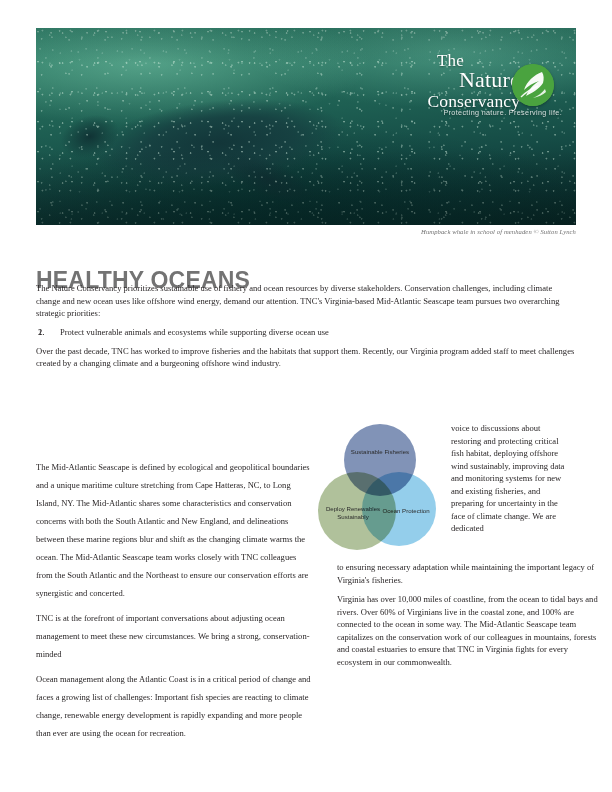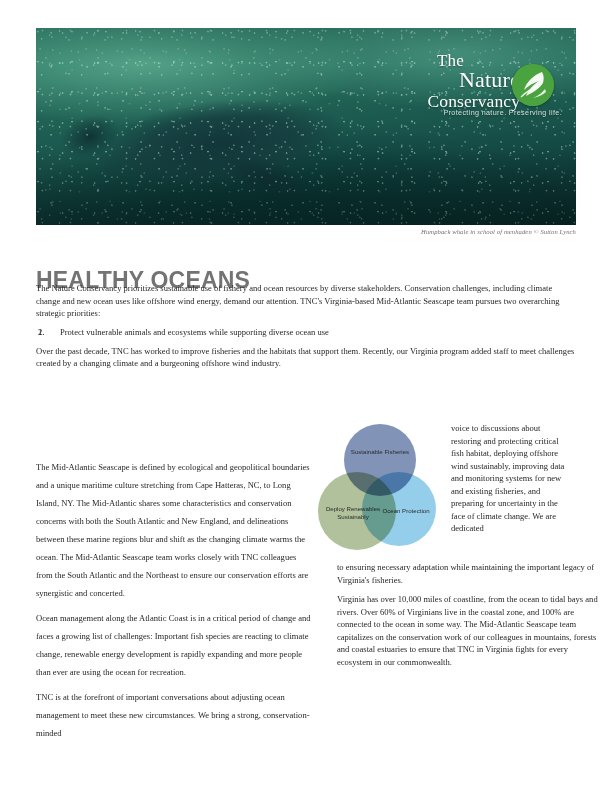--- a/index.html
+++ b/index.html
@@ -380,22 +380,22 @@
     <div class="venn-circle venn-renewables">
       <span class="venn-label">Deploy Renewables Sustainably</span>
     </div>
     <div class="venn-circle venn-ocean">
       <span class="venn-label">Ocean Protection</span>
     </div>
   </div>
 
   <div class="col-left">
     <p>The Mid-Atlantic Seascape is defined by ecological and geopolitical boundaries and a unique maritime culture stretching from Cape Hatteras, NC, to Long Island, NY. The Mid-Atlantic shares some characteristics and conservation concerns with both the South Atlantic and New England, and delineations between these marine regions blur and shift as the changing climate warms the ocean. The Mid-Atlantic Seascape team works closely with TNC colleagues from the South Atlantic and the Northeast to ensure our conservation efforts are synergistic and concerted.</p>
+    <p>TNC is at the forefront of important conversations about adjusting ocean management to meet these new circumstances. We bring a strong, conservation-minded</p>
     <p>Ocean management along the Atlantic Coast is in a critical period of change and faces a growing list of challenges: Important fish species are reacting to climate change, renewable energy development is rapidly expanding and more people than ever are using the ocean for recreation.</p>
-    <p>TNC is at the forefront of important conversations about adjusting ocean management to meet these new circumstances. We bring a strong, conservation-minded</p>
   </div>
 
   <div class="col-right-top">
     <p>voice to discussions about restoring and protecting critical fish habitat, deploying offshore wind sustainably, improving data and monitoring systems for new and existing fisheries, and preparing for uncertainty in the face of climate change. We are dedicated</p>
   </div>
 
   <div class="col-right-bottom">
     <p>to ensuring necessary adaptation while maintaining the important legacy of Virginia's fisheries.</p>
     <p>Virginia has over 10,000 miles of coastline, from the ocean to tidal bays and rivers. Over 60% of Virginians live in the coastal zone, and 100% are connected to the ocean in some way. The Mid-Atlantic Seascape team capitalizes on the conservation work of our colleagues in mountains, forests and coastal estuaries to ensure that TNC in Virginia fights for every ecosystem in our commonwealth.</p>
   </div>

